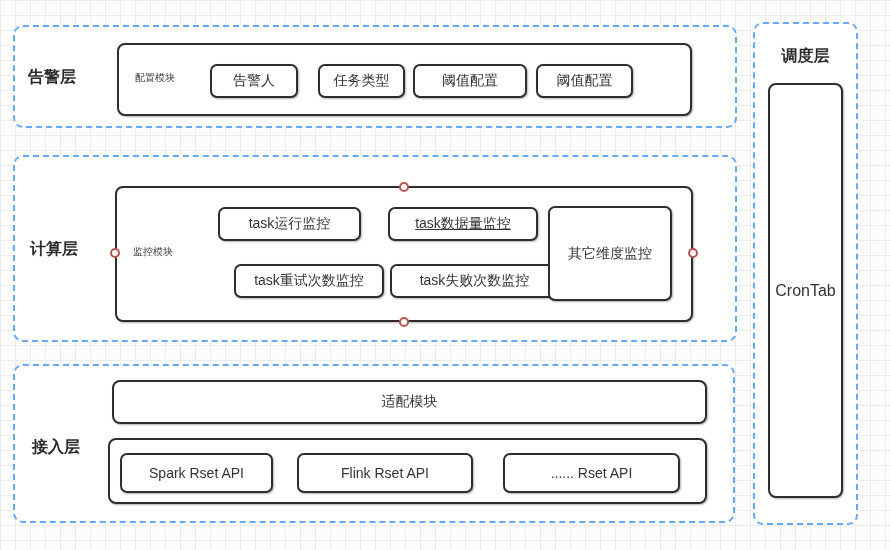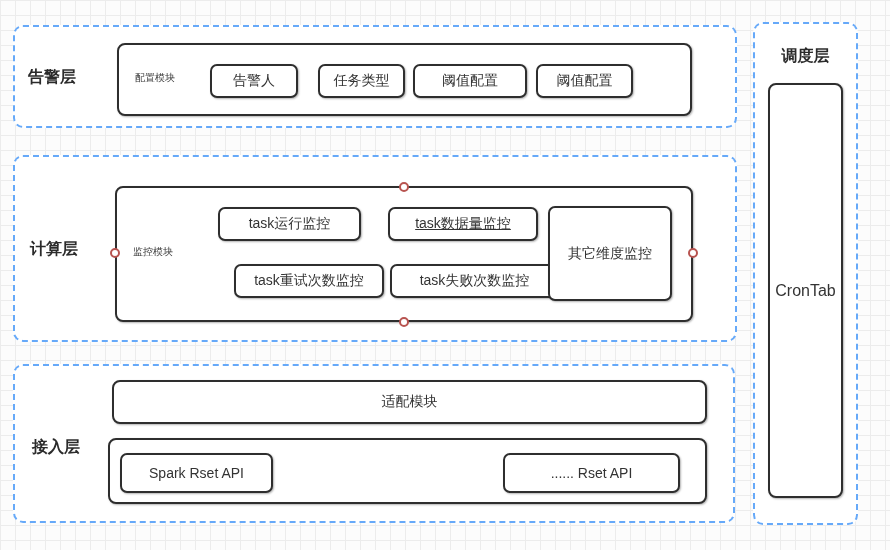--- a/index.html
+++ b/index.html
@@ -108,20 +108,21 @@
   <div class="abs conn-dot" style="left:688px; top:248px;"></div>
 
   <div class="abs layer" style="left:13px; top:364px; width:722px; height:159px;"></div>
   <div class="abs layer-label" style="left:32px; top:437px;">接入层</div>
 
   <div class="abs solid-box center-flex" style="left:112px; top:380px; width:595px; height:44px; font-size:14px;">适配模块</div>
 
   <div class="abs solid-box" style="left:108px; top:438px; width:599px; height:66px;"></div>
 
   <div class="abs node" style="left:120px; top:453px; width:153px; height:40px;">Spark Rset API</div>
+  <div class="abs node" style="left:297px; top:453px; width:176px; height:40px;">Flink Rset API</div>
   <div class="abs node" style="left:503px; top:453px; width:177px; height:40px;">...... Rset API</div>
 
   <div class="abs layer" style="left:753px; top:22px; width:105px; height:503px;"></div>
   <div class="abs layer-label" style="left:753px; top:46px; width:105px; text-align:center;">调度层</div>
 
   <div class="abs solid-box center-flex" style="left:768px; top:83px; width:75px; height:415px; font-size:16px;">CronTab</div>
 
 </div>
 
 </body></html>

